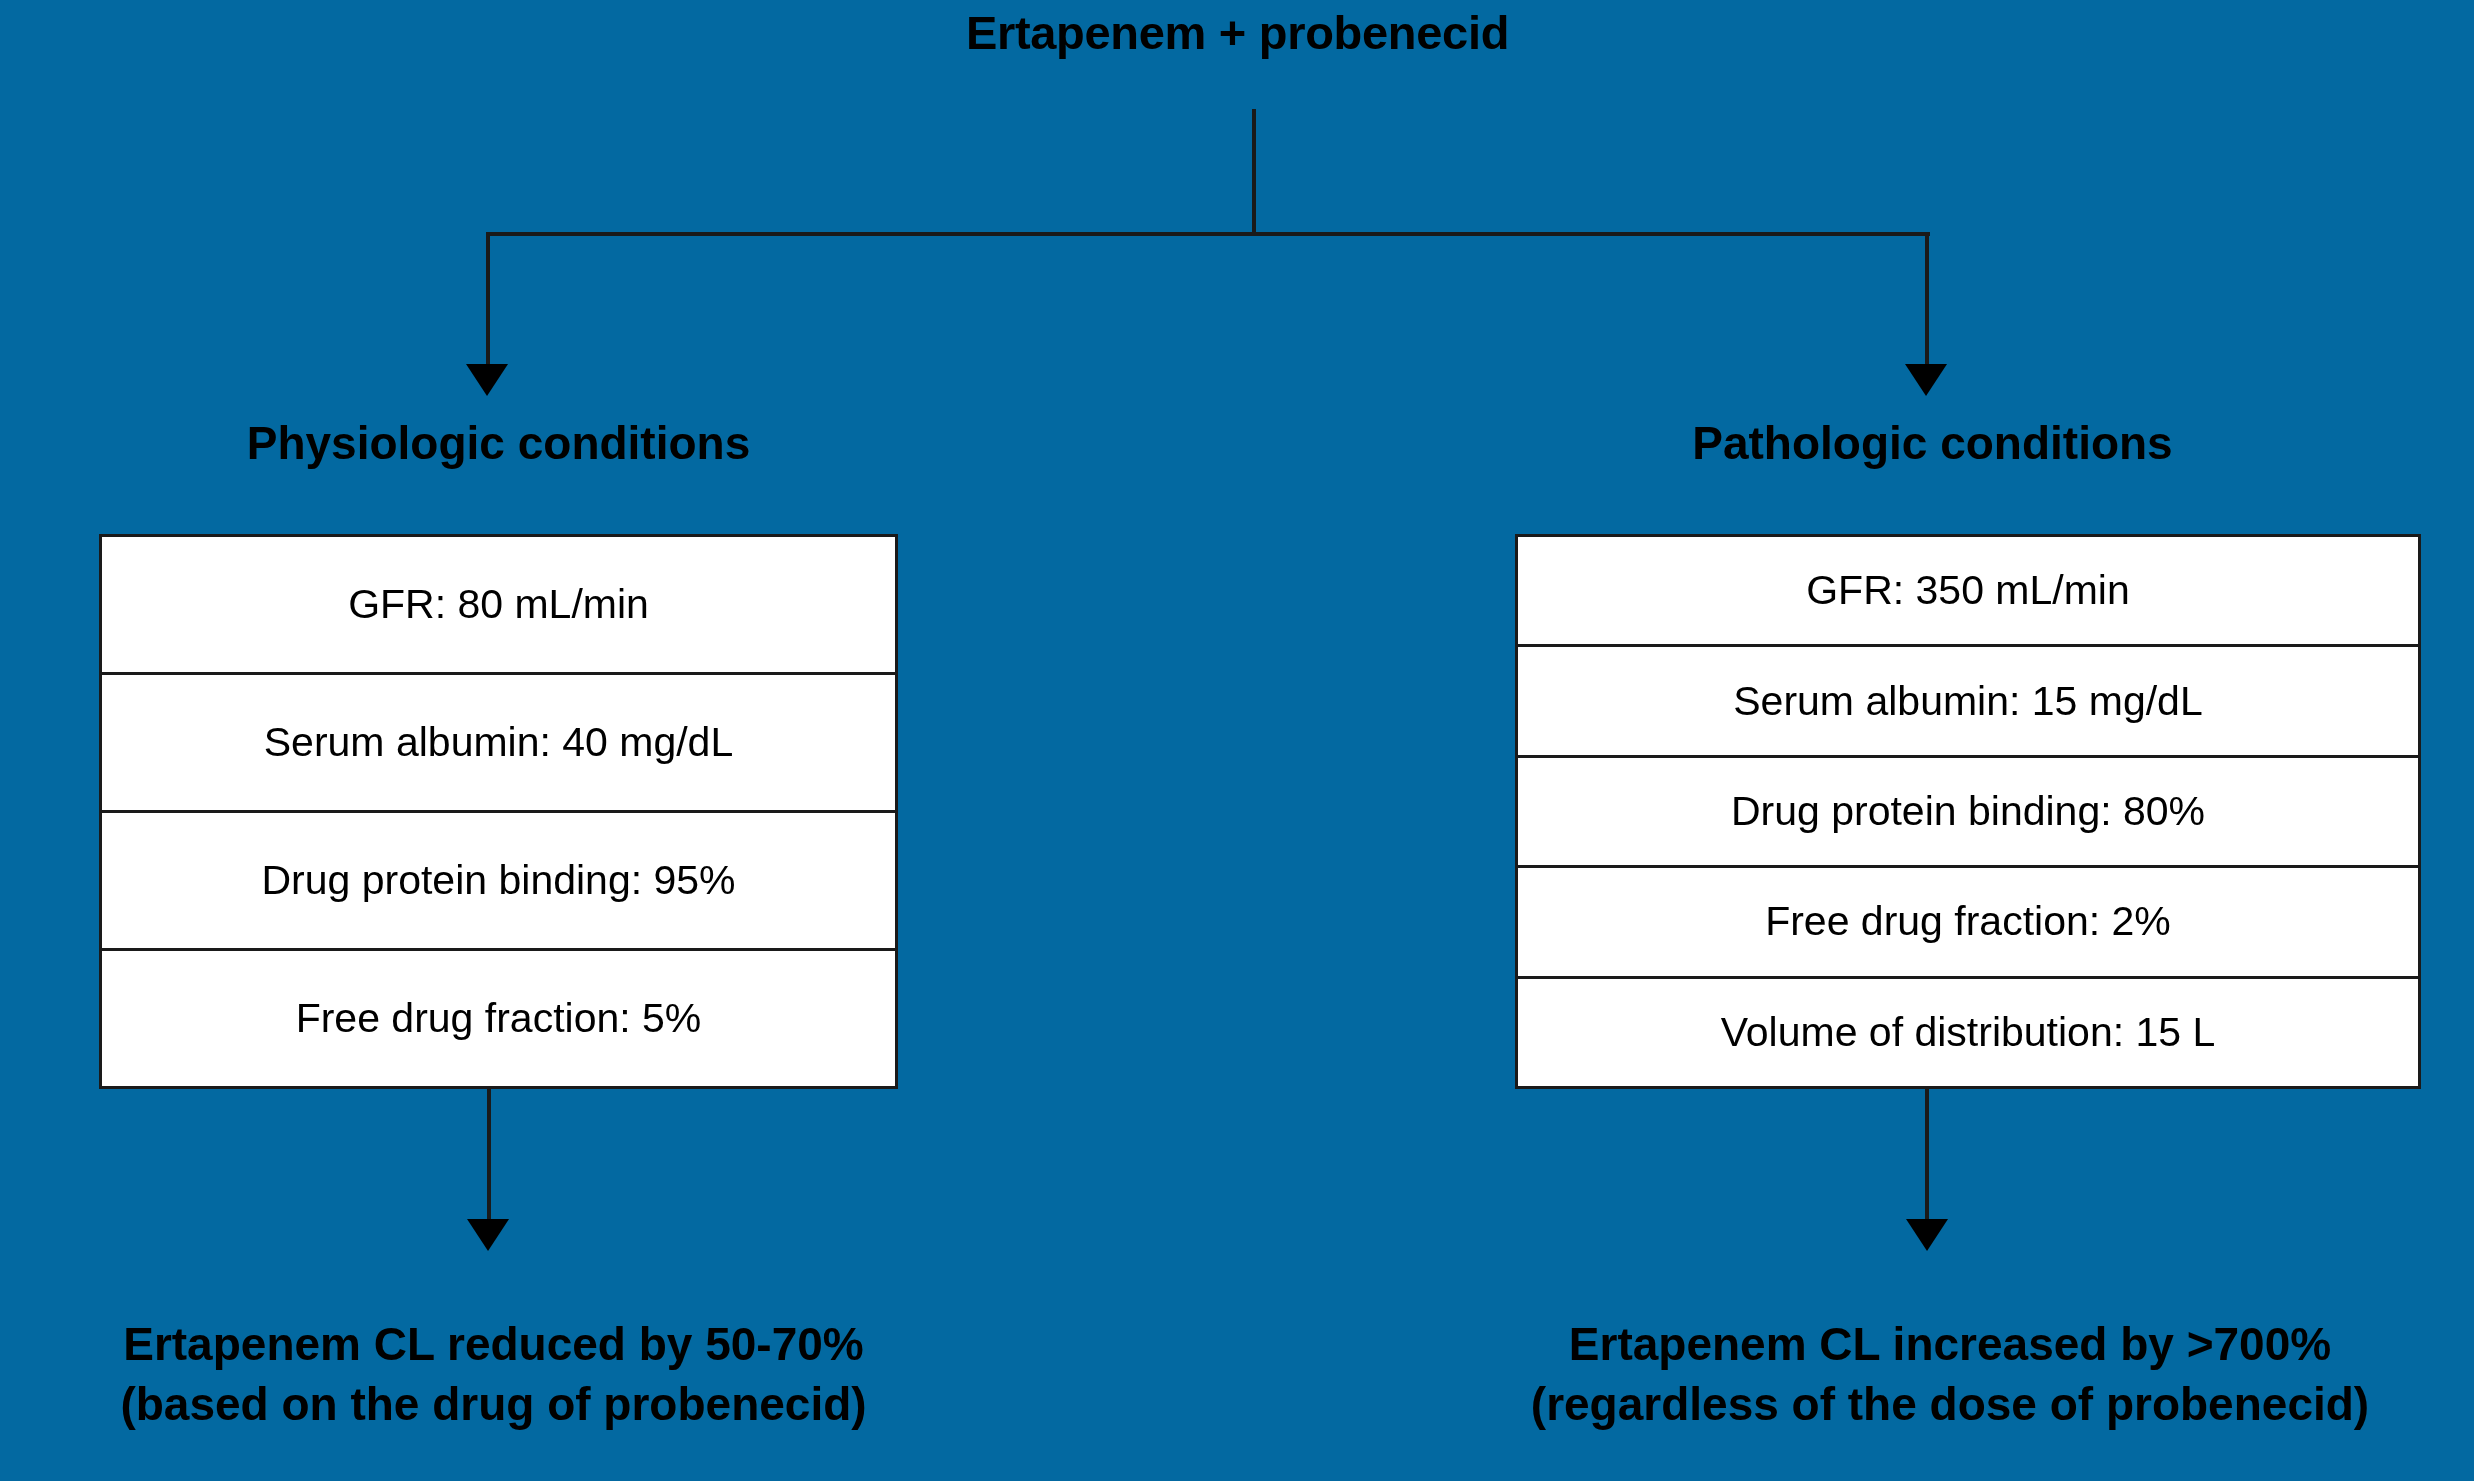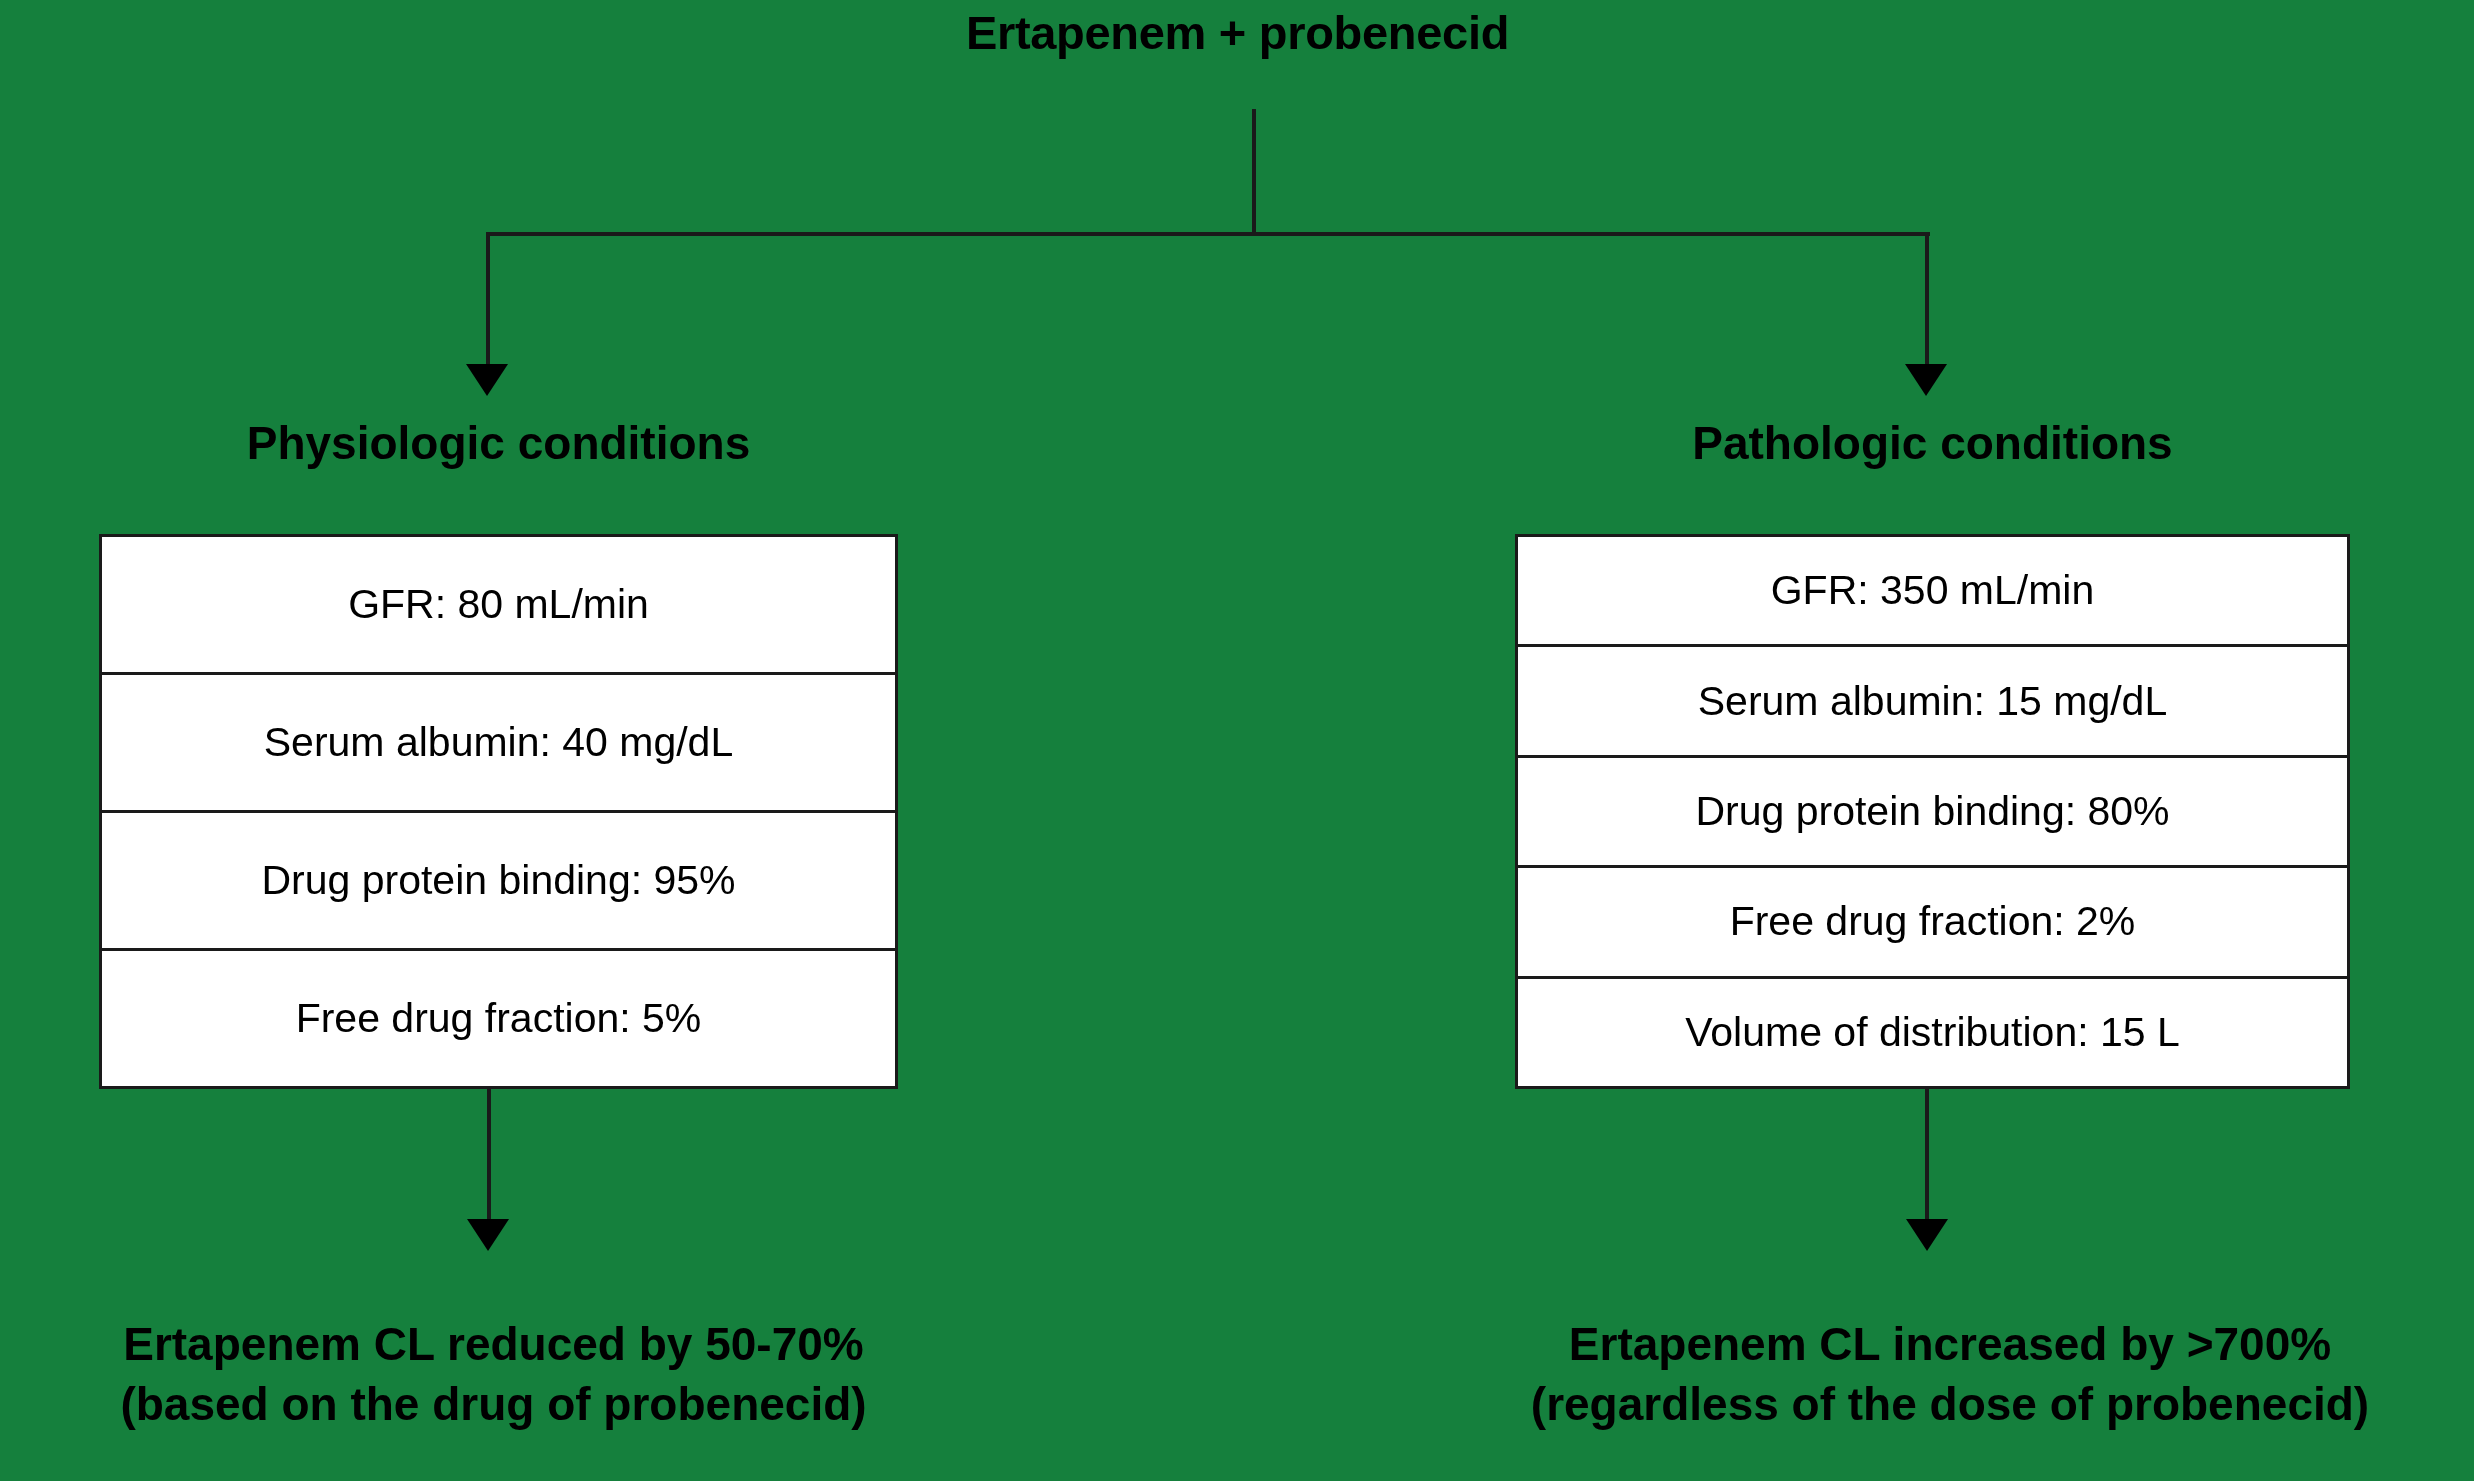--- a/index.html
+++ b/index.html
@@ -9,21 +9,21 @@
     background: #ffffff;
   }
   body {
     font-family: "Liberation Sans", sans-serif;
     color: #000000;
   }
   #canvas {
     position: relative;
     width: 2475px;
     height: 1481px;
-    background: #15803d;
+    background: #0369a1;
     overflow: hidden;
   }
 
   
   .title {
     position: absolute;
     left: 0;
     top: 8.7px;
     width: 2475px;
     text-align: center;
@@ -128,21 +128,21 @@
   <div class="vline" style="left:487px; top:1089px; width:4.4px; height:132px;"></div>
   <div class="arrowhead" style="left:467px; top:1219px;"></div>
 
   <div class="conclusion" style="left:0px; top:1315px; width:987px;text-align:center;">
     <span>Ertapenem CL reduced by 50-70%</span>
     <span>(based on the drug of probenecid)</span>
   </div>
 
   <div class="col-header" style="left:1515px; top:420px; width:835px;">Pathologic conditions</div>
 
-  <div class="attr-box" style="left:1515px; top:534px; width:835px; height:555px;">
+  <div class="attr-box" style="left:1515px; top:534px; width:906px; height:555px;">
     <div class="attr-row">GFR: 350 mL/min</div>
     <div class="attr-row">Serum albumin: 15 mg/dL</div>
     <div class="attr-row">Drug protein binding: 80%</div>
     <div class="attr-row">Free drug fraction: 2%</div>
     <div class="attr-row">Volume of distribution: 15 L</div>
   </div>
 
   <div class="vline" style="left:1925px; top:1089px; width:4.4px; height:132px;"></div>
   <div class="arrowhead" style="left:1906px; top:1219px;"></div>
 

